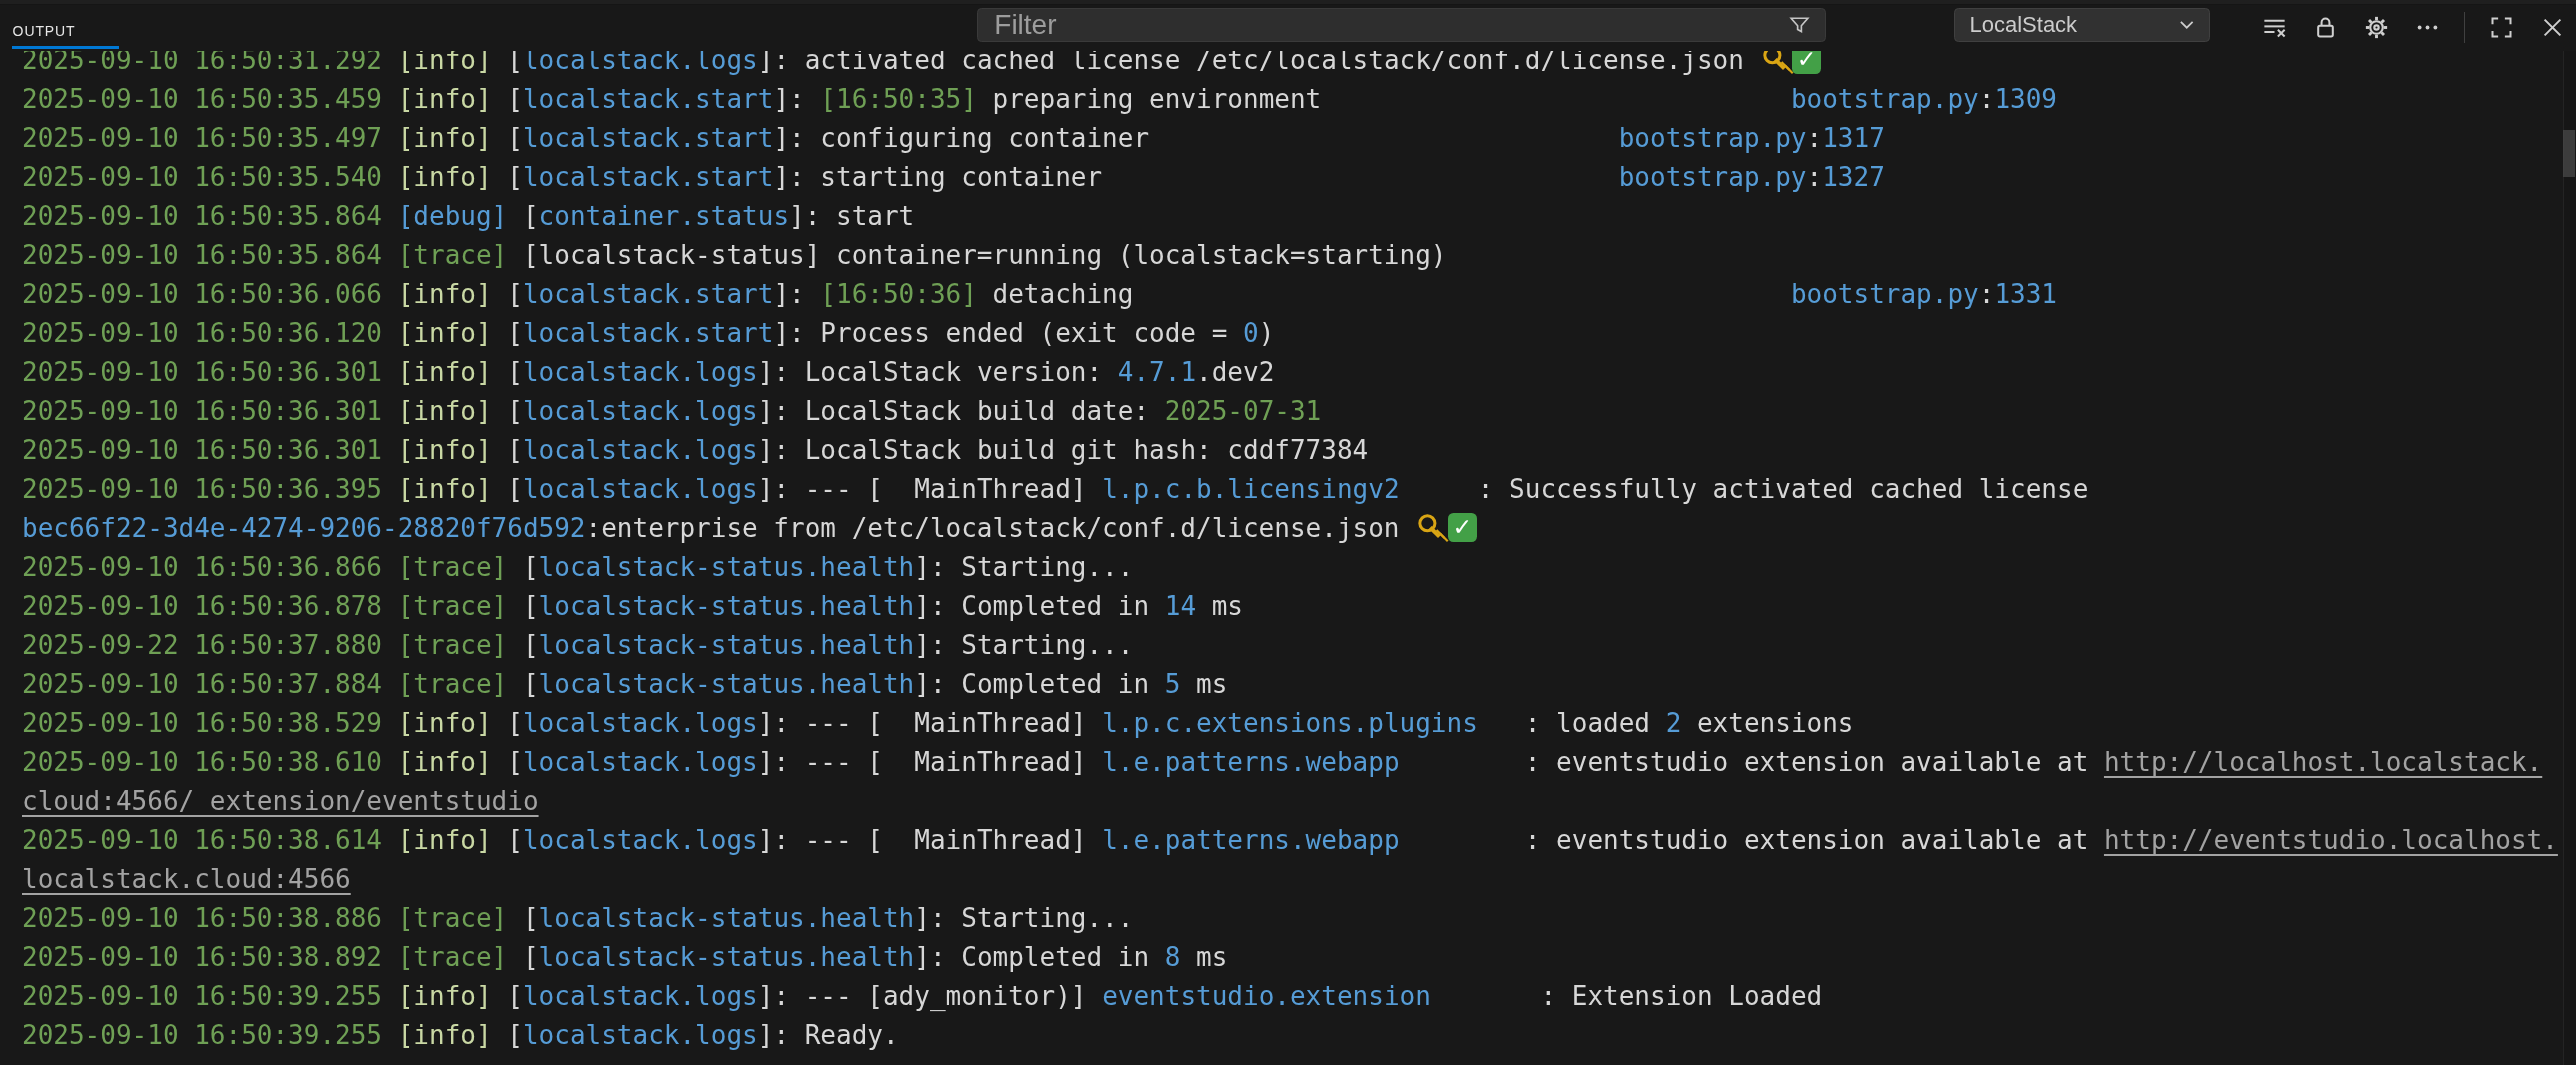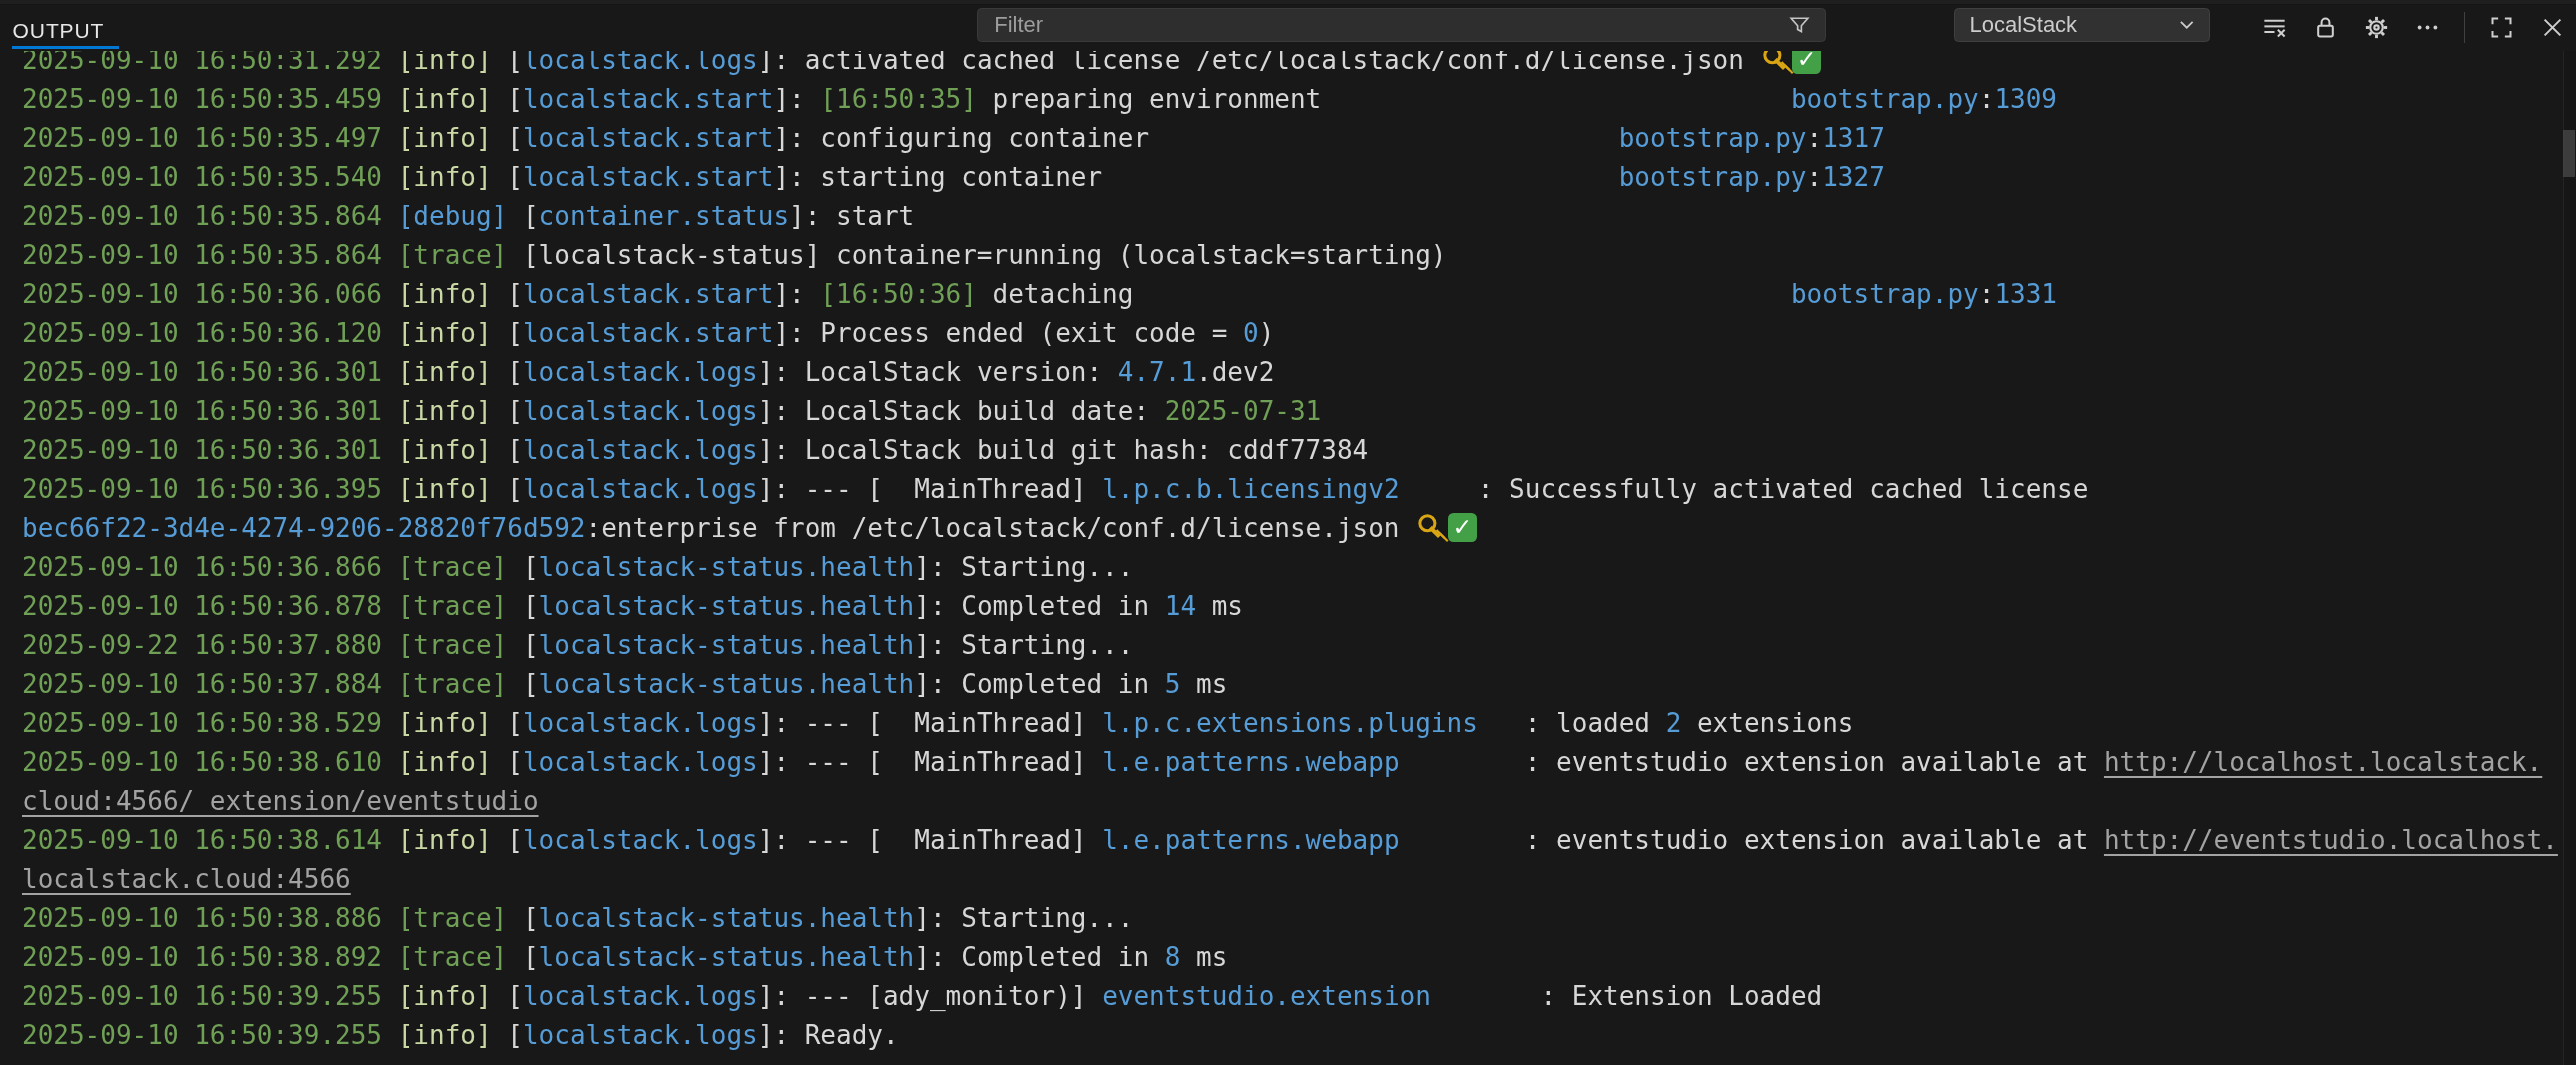--- a/index.html
+++ b/index.html
@@ -2,27 +2,27 @@
 <html style="font-size:14.5px"><head>
 <meta charset="utf-8">
 <style>
   * { box-sizing: border-box; }
   html,body { margin:0; padding:0; background:#181818; width:2576px; height:1066px; overflow:hidden; }
 
   
   .top-edge { height:5.4px; background:#1f1f1f; border-bottom:0.9px solid #151515; }
   .panel-header { position:relative; height:45px; background:#181818; font-family:"Liberation Sans", sans-serif; }
   .tab { position:absolute; left:12.6px; top:6.3px; height:39px; display:flex; align-items:center;
-         color:#e7e7e7; font-size:21px; letter-spacing:0.9px; cursor:pointer; }
+         color:#e7e7e7; font-size:14px; letter-spacing:0.9px; cursor:pointer; }
   .tab-underline { position:absolute; left:11.7px; bottom:1.8px; width:107px; height:2.7px; background:#0078d4; }
 
   .filter-box { position:absolute; left:977px; top:2.7px; width:849px; height:34px; background:#2e2e2e;
                 border:0.9px solid #3a3a3a; border-radius:4.5px; display:flex; align-items:center; }
   .filter-box input { flex:1; background:transparent; border:none; outline:none; color:#cccccc;
-                      font-size:22px; font-family:"Liberation Sans", sans-serif; padding:0 0 0 16.3px; }
+                      font-size:28px; font-family:"Liberation Sans", sans-serif; padding:0 0 0 16.3px; }
   .filter-box input::placeholder { color:#9d9d9d; }
   .filter-funnel { margin-right:12.6px; display:flex; }
 
   .channel-select { position:absolute; left:1954px; top:2.7px; width:256px; height:34px; background:#313131;
                     border:0.9px solid #404040; border-radius:4.5px; display:flex; align-items:center;
                     color:#cccccc; font-size:22px; cursor:pointer; }
   .channel-select .label { padding-left:14.5px; flex:1; }
   .channel-select .chev { margin-right:11px; display:flex; }
 
   .header-icons { position:absolute; right:9px; top:0; height:45px; display:flex; align-items:center; gap:22px; }

